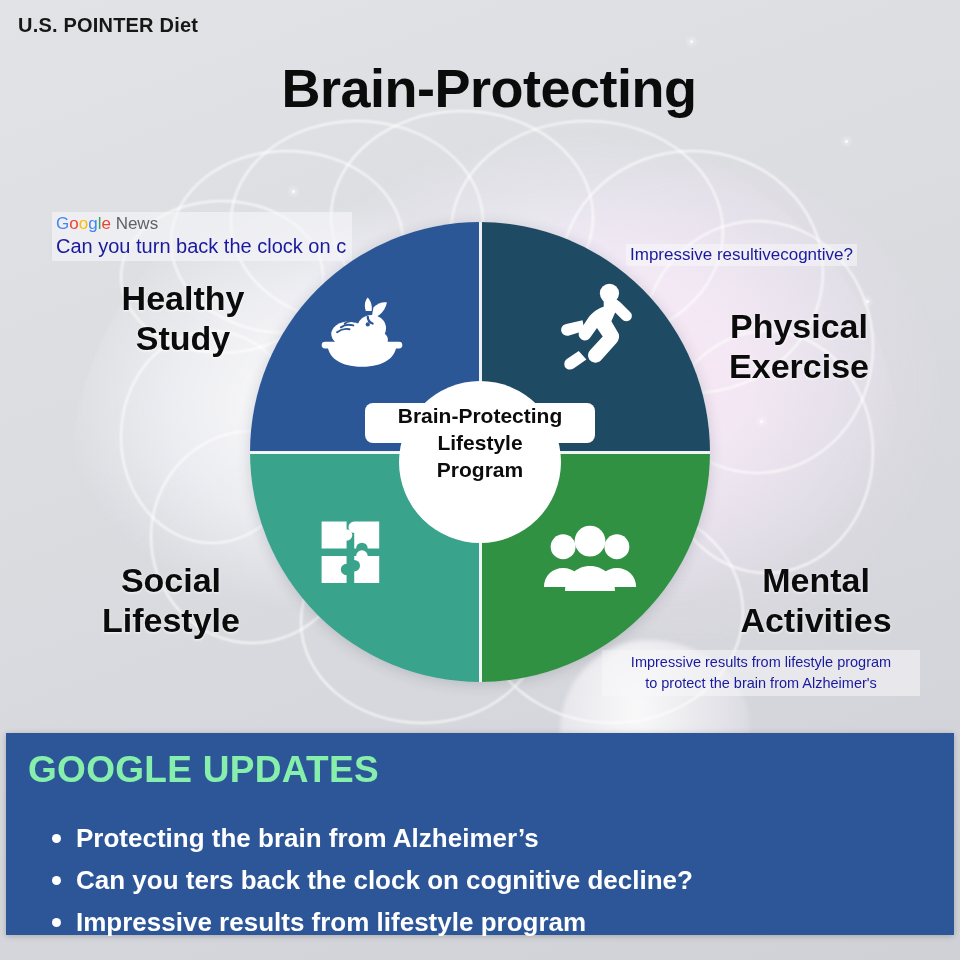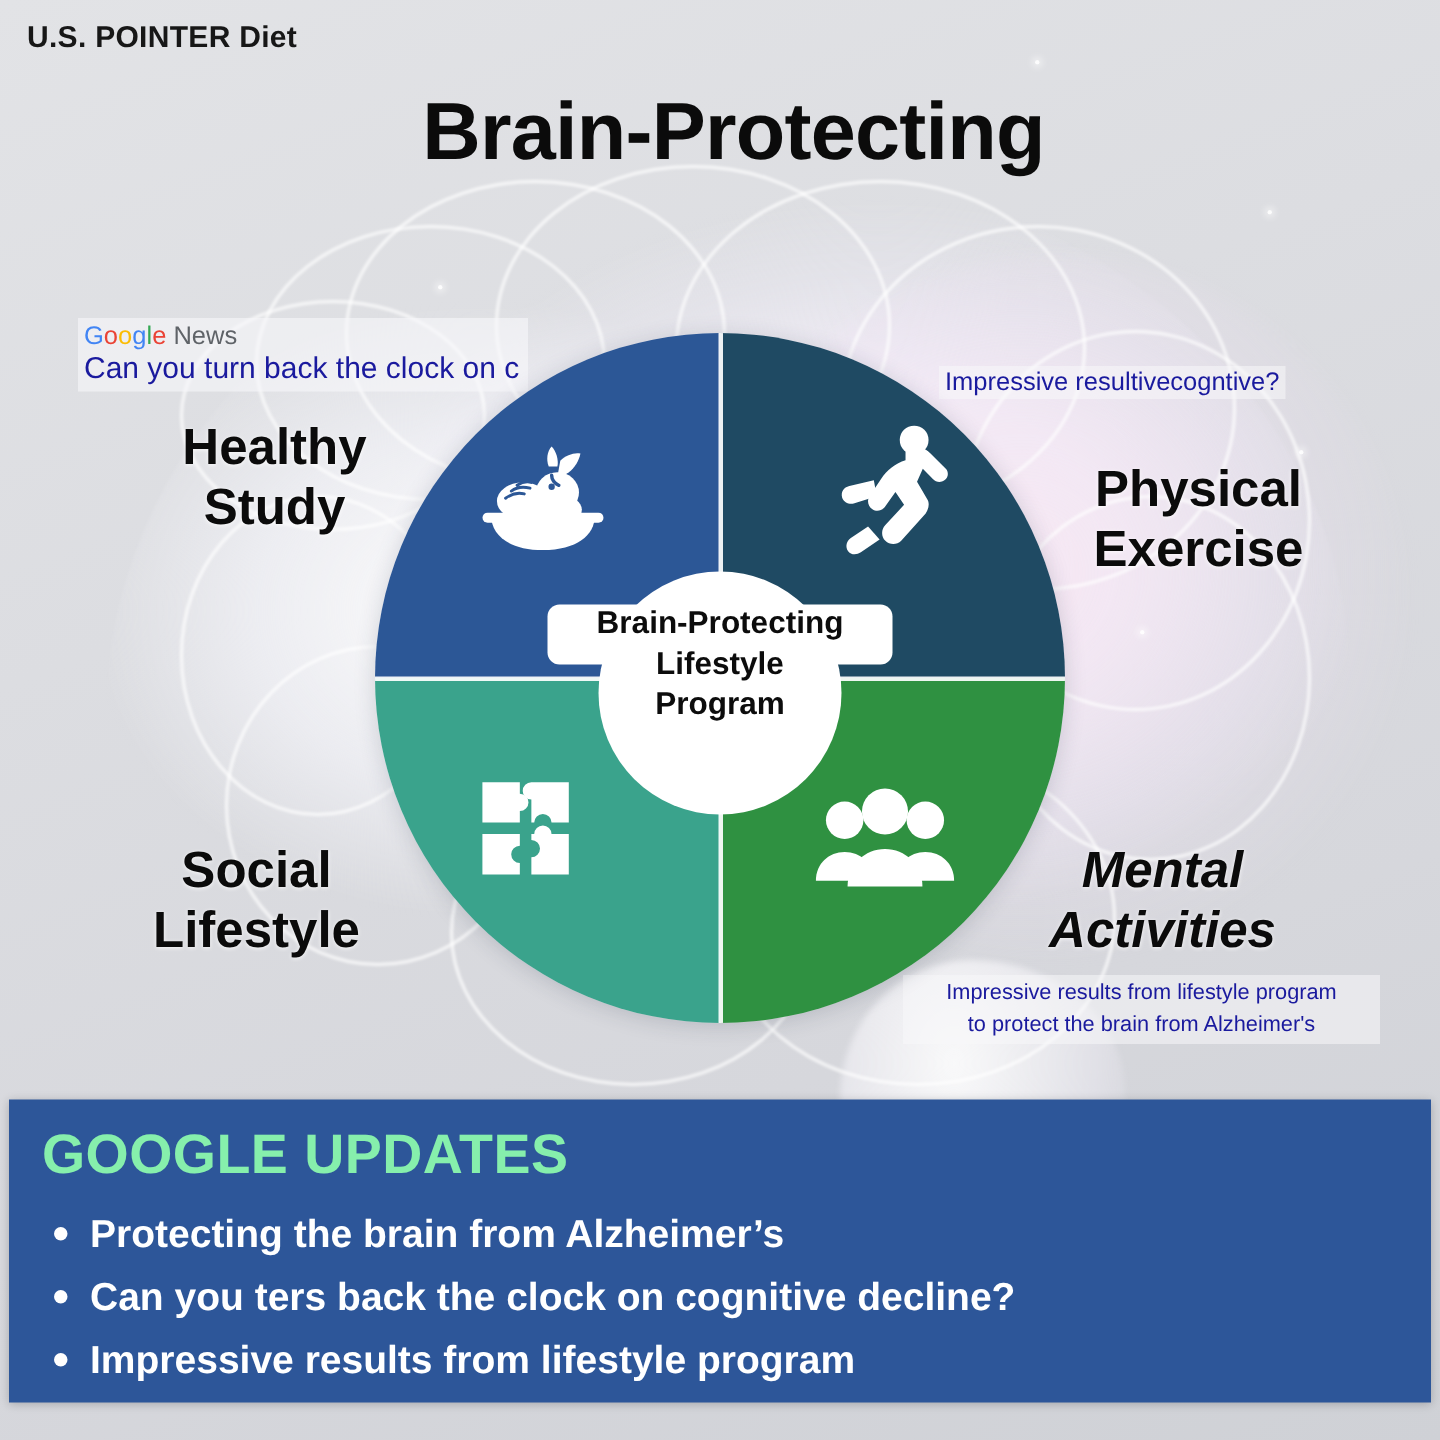--- a/index.html
+++ b/index.html
@@ -126,35 +126,35 @@
   
   .qlabel{
     position:absolute;color:#0b0b0b;font-weight:bold;
     font-size:34px;line-height:1.18;text-align:center;
     text-shadow:0 1px 3px rgba(255,255,255,.85);
   }
   .qlabel span{display:block;}
   .qlabel.diet{left:72px;top:278px;width:222px;}
   .qlabel.exercise{left:668px;top:278px;width:262px;margin-top:28px;}
   .qlabel.social{left:44px;top:560px;width:254px;}
-  .qlabel.mental{left:649px;top:560px;width:252px;font-style:italic;}
+  .qlabel.mental{left:690px;top:560px;width:252px;}
 
   
   .banner{
     position:absolute;left:6px;top:733px;width:948px;height:202px;
     background:#2d5699;
     box-shadow:0 1px 6px rgba(0,0,0,.22);
   }
   .banner-title{
     position:absolute;left:22px;top:16px;
     color:#86efac;font-size:37px;font-weight:bold;letter-spacing:.3px;
   }
   .bullets{
     position:absolute;left:22px;top:76px;right:32px;
-    list-style:none;margin:0;padding:0;
+    list-style:none;margin:16px;padding:0;
   }
   .bullets li{
     position:relative;color:#ffffff;font-size:26px;font-weight:bold;
     line-height:1.0;padding-left:32px;margin-bottom:16px;white-space:nowrap;
   }
   .bullets li::before{
     content:"";position:absolute;left:8px;top:9px;
     width:9px;height:9px;border-radius:50%;background:#ffffff;
   }
 </style>

